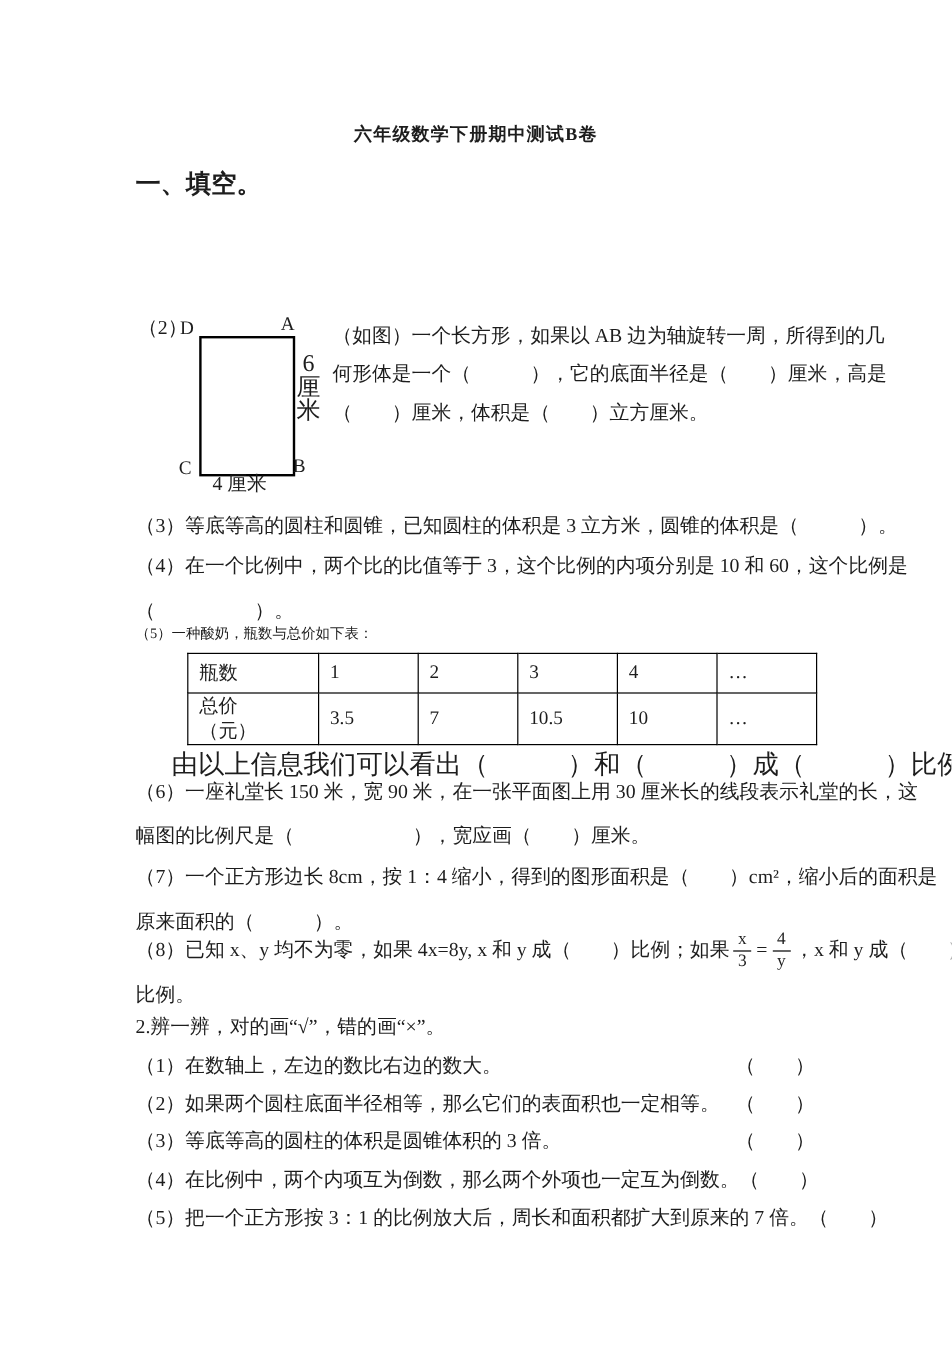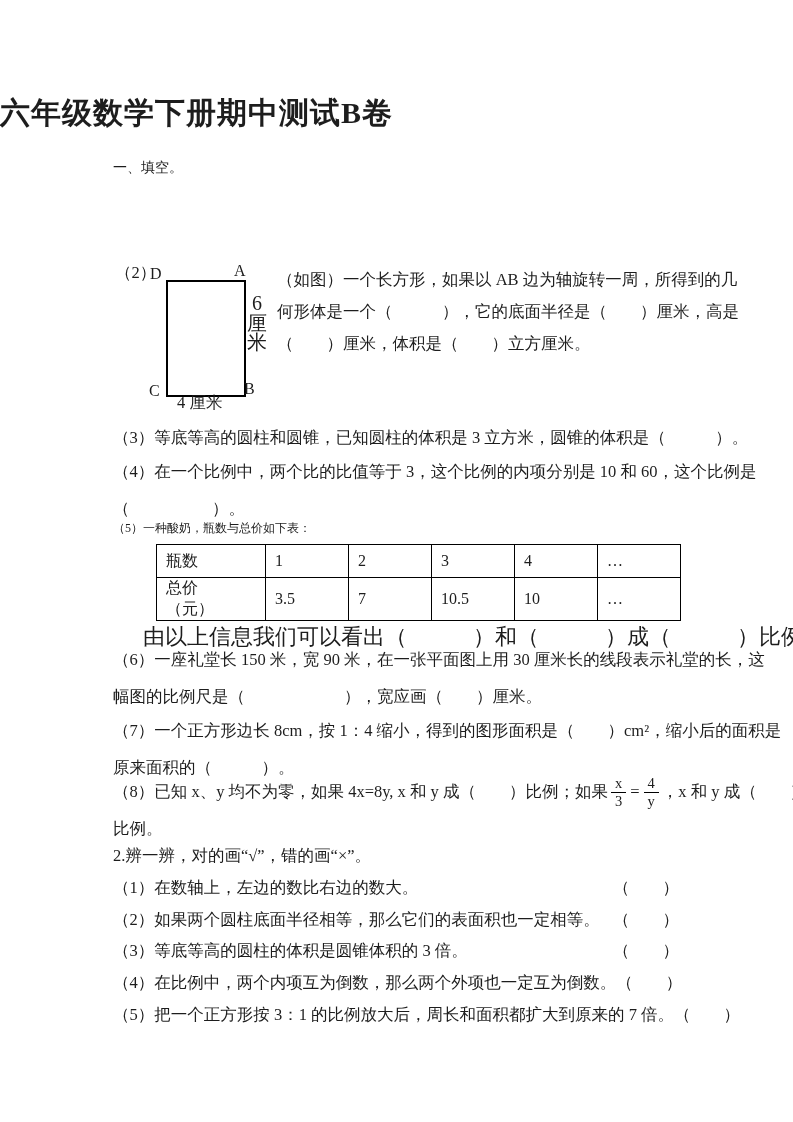--- a/index.html
+++ b/index.html
@@ -6,29 +6,29 @@
   .page{
     position:relative;
     width:793px;height:1122px;
     background:#ffffff;
     font-family:"Liberation Serif","DejaVu Serif",serif;
     color:#1d1d1d;
     overflow:hidden;
   }
   .doc-title{
     position:absolute;left:0;top:96px;width:793px;
-    text-align:left;
-    font-size:30px;font-weight:bold;
+    text-align:center;
+    font-size:15px;font-weight:bold;
     line-height:34px;
     letter-spacing:1px;
     white-space:nowrap;
   }
   .blk{position:absolute;left:113px;width:580px;}
   .sec-heading{
-    font-size:14px;font-weight:normal;line-height:30px;white-space:nowrap;margin-top:15px;
+    font-size:21px;font-weight:bold;line-height:30px;white-space:nowrap;
   }
   .ln{font-size:16.5px;line-height:36.5px;white-space:nowrap;}
   .ln2{font-size:16.5px;line-height:32px;white-space:nowrap;}
 
   
   .q2-block{height:156px;}
   .q2-label{position:absolute;left:2px;top:4px;font-size:16.5px;}
   .rect-figure{
     position:absolute;left:53px;top:22px;width:76px;height:113px;
     border:2px solid #000;background:#fff;

